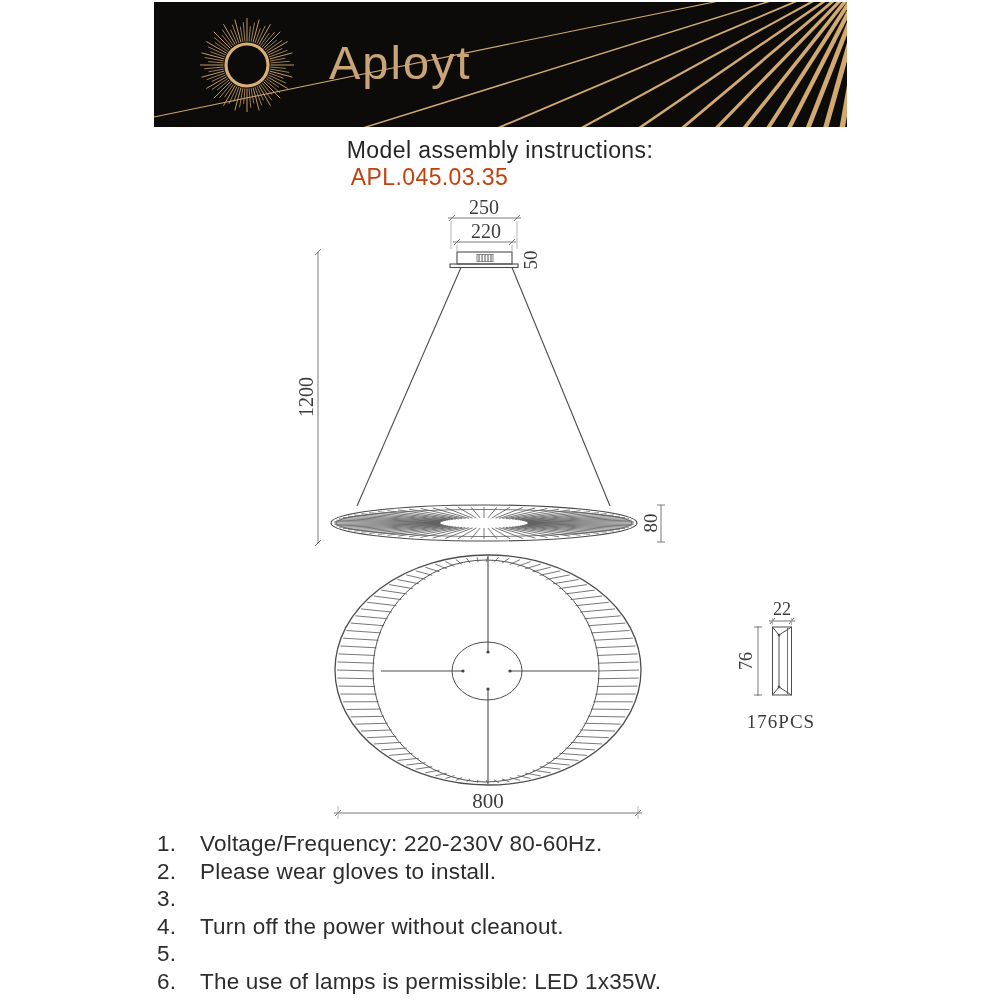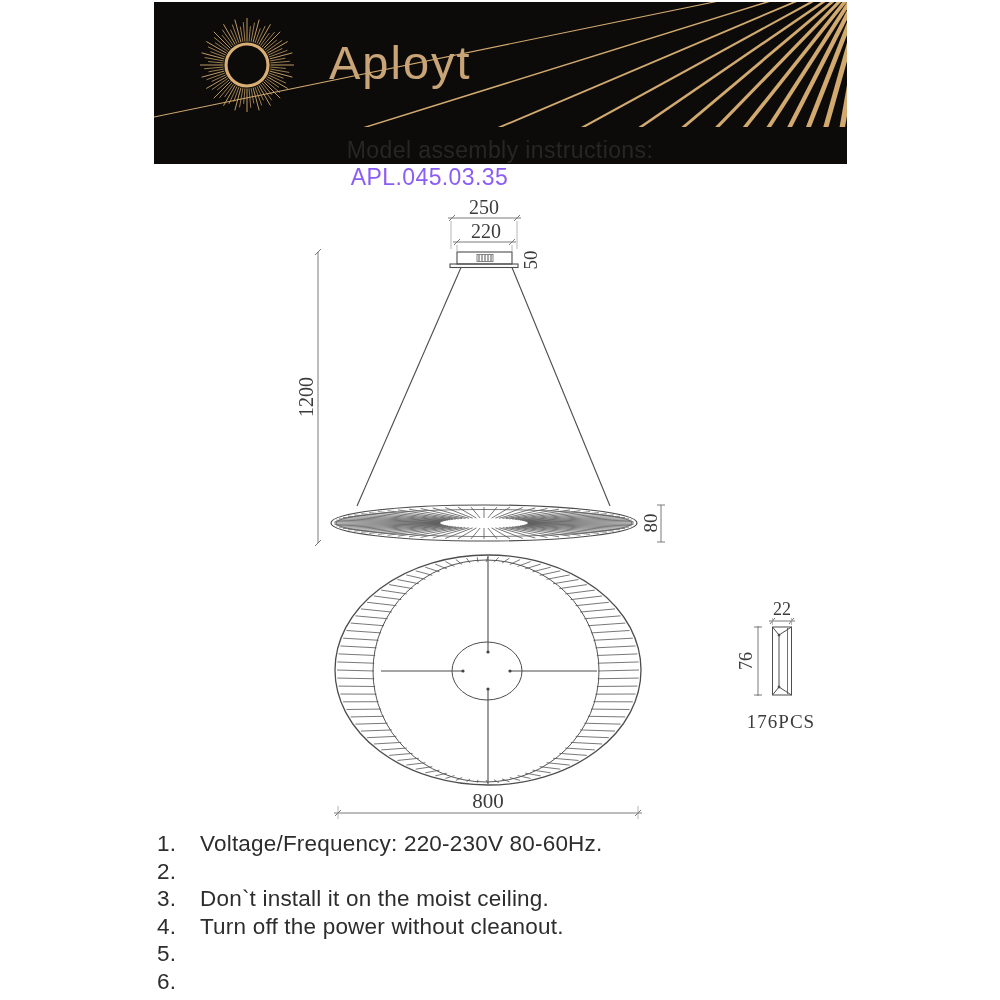--- a/index.html
+++ b/index.html
@@ -1,35 +1,35 @@
 <!DOCTYPE html>
 <html><head>
 <meta charset="utf-8">
 <style>
   html,body{margin:0;padding:0;}
   body{
     width:1000px;height:1000px;position:relative;background:#ffffff;
     font-family:"Liberation Sans",sans-serif;overflow:hidden;
   }
   .banner{
-    position:absolute;left:154px;top:2px;width:693px;height:162px;
+    position:absolute;left:154px;top:2px;width:693px;height:125px;
     background:#0c0b09;overflow:hidden;
   }
   .banner svg{position:absolute;left:0;top:0;}
   .brand{
     position:absolute;left:175px;top:33px;
     font-size:47px;font-weight:400;color:#c9a476;letter-spacing:2px;
   }
   .title-line1{
     position:absolute;left:0;top:137px;width:1000px;text-align:center;
     font-size:23px;color:#262626;letter-spacing:.4px;
   }
   .title-line2{
     position:absolute;left:0;top:164px;width:859px;text-align:center;
-    font-size:23px;color:#8b5cf6;letter-spacing:.4px;
+    font-size:23px;color:#c2410c;letter-spacing:.4px;
   }
   #drawing{position:absolute;left:0;top:0;}
   .dim{
     font-family:"Liberation Serif",serif;fill:#3c3c3c;
   }
   .list{
     position:absolute;left:157px;top:830px;width:740px;
     font-size:22.5px;color:#2d2d2d;letter-spacing:.2px;
   }
   .row{display:flex;line-height:27.5px;}
@@ -417,28 +417,29 @@
   <text class="dim" x="781" y="728" font-size="19" text-anchor="middle" letter-spacing="1">176PCS</text>
 </svg>
 
 <div class="list">
   <div class="row">
     <span class="num">1.</span>
     <span>Voltage/Frequency: 220-230V 80-60Hz.</span>
   </div>
   <div class="row">
     <span class="num">2.</span>
+    <span>Please wear gloves to install.</span>
   </div>
   <div class="row">
     <span class="num">3.</span>
-    <span>Don`t install it on the moist ceiling.</span>
   </div>
   <div class="row">
     <span class="num">4.</span>
     <span>Turn off the power without cleanout.</span>
   </div>
   <div class="row">
     <span class="num">5.</span>
   </div>
   <div class="row">
     <span class="num">6.</span>
+    <span>The use of lamps is permissible: LED 1x35W.</span>
   </div>
 </div>
 
 </body></html>

